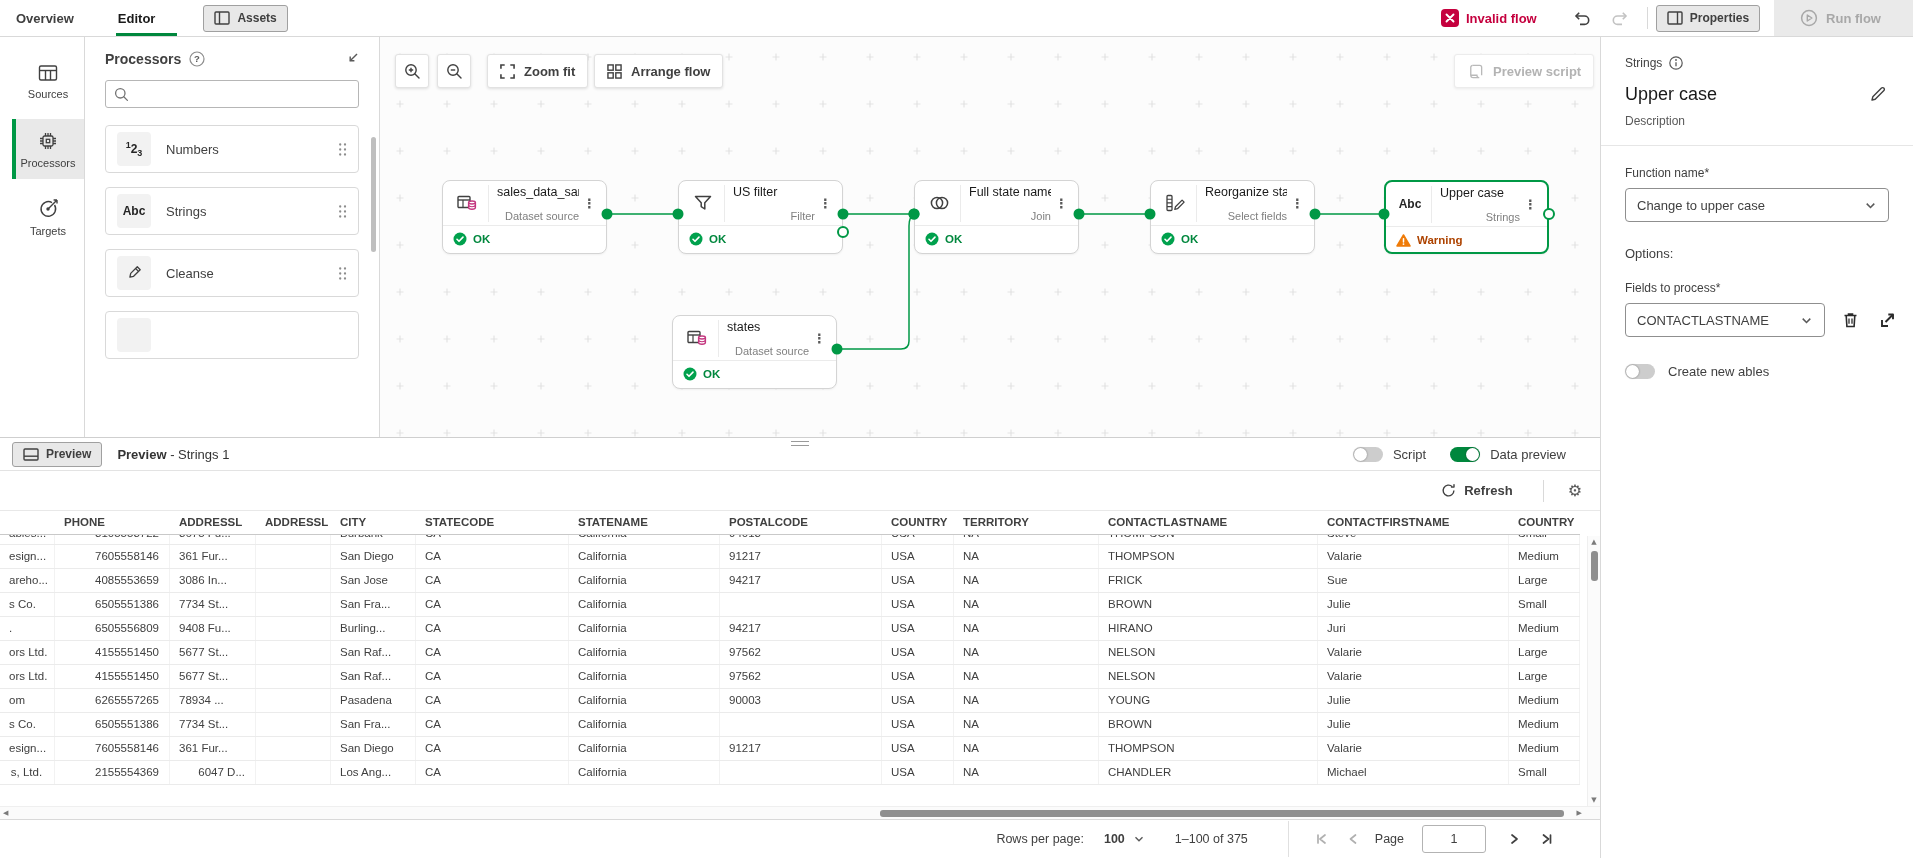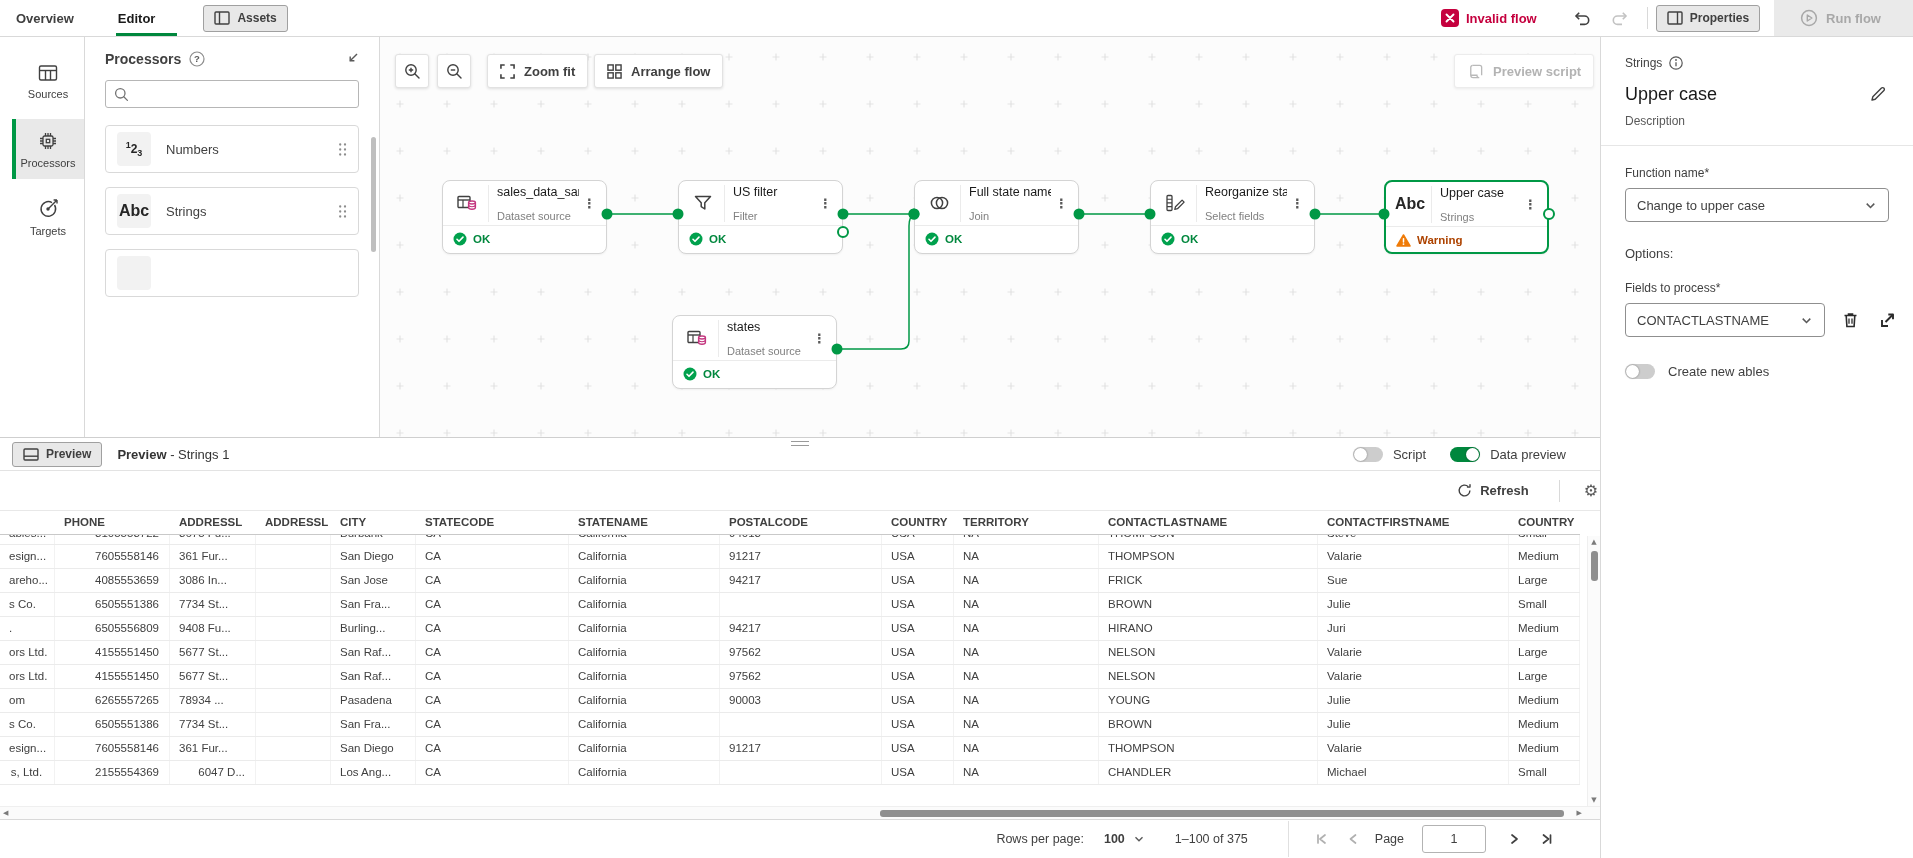--- a/index.html
+++ b/index.html
@@ -39,60 +39,60 @@
   .proc-header { display:flex; align-items:center; gap:8px; font-size:14px; font-weight:700; color:#404040; }
   .proc-header .collapse { margin-left:auto; cursor:pointer; }
   .search-box { margin-top:13px; height:28px; border:1px solid #B6B6B6; border-radius:3px; display:flex; align-items:center; padding:0 8px; gap:6px; }
   .search-box input { border:none; outline:none; flex:1; font-size:12px; font-family:inherit; }
   .proc-list { margin-top:17px; display:flex; flex-direction:column; gap:14px; height:262px; overflow:hidden; }
   .proc-item { height:48px; min-height:48px; border:1px solid #D9D9D9; border-radius:4px; background:#fff;
                display:flex; align-items:center; gap:15px; padding:0 10px 0 11px; cursor:grab; }
   .proc-item .tile { width:34px; height:34px; border-radius:4px; background:#F2F2F2; display:flex; align-items:center; justify-content:center; }
   .proc-item .plabel { font-size:13px; color:#404040; }
   .proc-item .dots { margin-left:auto; }
-  .pi-abc,.node-abc { font-weight:700; font-size:16px; color:#262626; }
+  .pi-abc,.node-abc { font-weight:700; font-size:12px; color:#262626; }
   .pi-num { font-weight:700; font-size:12px; color:#262626; }
   .pi-num sup { font-size:9px; } .pi-num sub { font-size:9px; }
   .panel-scroll-thumb { position:absolute; right:3px; top:100px; width:5px; height:115px; background:#BFBFBF; border-radius:3px; }
 
   
   .canvas { flex:1; position:relative; background:#FCFCFC; overflow:hidden; }
   .canvas svg.layer { position:absolute; left:0; top:0; }
   #edges-svg { z-index:1; } #ports-svg { z-index:4; pointer-events:none; }
   .cv-btn { position:absolute; top:17px; z-index:6; height:34px; background:#fff; border:1px solid #E2E2E2; border-radius:3px;
             box-shadow:0 1px 3px rgba(0,0,0,.12); display:flex; align-items:center; gap:9px; font-size:13px; font-weight:700;
             color:#404040; padding:0 12px; cursor:pointer; }
   .cv-btn.square { width:34px; justify-content:center; padding:0; }
   .cv-btn.disabled { color:#B3B3B3; border-color:#ECECEC; box-shadow:0 1px 3px rgba(0,0,0,.07); cursor:default; }
   .node { position:absolute; width:165px; height:74px; background:#fff; border:1px solid #D4D4D4; border-radius:8px; z-index:3;
           box-shadow:0 1px 2px rgba(0,0,0,.05); cursor:pointer; }
   .node.selected { border:2px solid #009845; }
   .node-main { height:44px; display:flex; align-items:center; padding:0 6px 0 10px; }
   .node-icon { width:28px; display:flex; justify-content:center; flex:none; }
   .node-titles { flex:1; min-width:0; border-left:1px solid #EBEBEB; padding-left:8px; margin-left:7px; }
   .node-title { font-size:12.5px; color:#1A1A1A; white-space:nowrap; overflow:hidden; text-overflow:clip; }
-  .node-sub { font-size:11px; color:#808080; margin-top:11px; }
+  .node-sub { font-size:11px; color:#808080; margin-top:11px;text-align:right; }
   .kebab { color:#595959; font-size:13px; font-weight:700; padding:0 4px; font-family:"DejaVu Sans",sans-serif; }
   .node-status { border-top:1px solid #EBEBEB; height:27px; display:flex; align-items:center; gap:6px; padding:0 10px;
                  font-size:11.5px; font-weight:700; }
   .status-ok { color:#00873D; } .status-warning { color:#AD4300; }
 
   
   .bottom-panel { height:421px; border-top:1px solid #CFCFCF; display:flex; flex-direction:column; background:#fff; }
   .preview-toolbar { height:33px; border-bottom:1px solid #E3E3E3; display:flex; align-items:center; padding:0 12px; position:relative; flex:none; }
   .preview-btn { height:25px; font-size:12px; }
   .pv-title { margin-left:15px; font-size:13px; color:#333; }
   .resize-handle { position:absolute; left:50%; top:3px; width:18px; height:5px; border-top:1px solid #9A9A9A; border-bottom:1px solid #9A9A9A; transform:translateX(-50%); cursor:row-resize; }
   .toggles { margin-left:auto; display:flex; align-items:center; gap:10px; padding-right:8px; }
   .toggle { width:30px; height:15px; border-radius:8px; background:#CDCDCD; position:relative; cursor:pointer; flex:none; }
   .toggle .knob { position:absolute; top:1px; left:1px; width:13px; height:13px; border-radius:50%; background:#fff; box-shadow:0 0 2px rgba(0,0,0,.45); }
   .toggle.on { background:#00873D; }
   .toggle.on .knob { left:auto; right:1px; }
   .tog-label { font-size:13px; color:#404040; margin-right:14px; }
-  .table-toolbar { height:39px; display:flex; align-items:center; justify-content:flex-end; gap:16px; padding:0 2px; flex:none; }
+  .table-toolbar { height:39px; display:flex; align-items:center; justify-content:flex-end; gap:16px; padding:0 18px; flex:none; }
   .refresh-btn { display:flex; align-items:center; gap:8px; font-size:13px; font-weight:700; color:#404040; background:none; border:none; cursor:pointer; }
   .gear { font-family:"DejaVu Sans",sans-serif; font-size:16px; color:#595959; cursor:pointer; }
 
   
   .table-wrap { height:296px; position:relative; overflow:hidden; border-top:1px solid #E8E8E8; flex:none; }
   .trow { display:flex; height:24px; border-bottom:1px solid #EBEBEB; align-items:center; width:1580px; }
   .trow.head { font-weight:700; border-bottom:1px solid #C9C9C9; }
   .trow.head .tcell { border-right:none; }
   .tcell { flex:none; padding:0 10px 0 9px; font-size:11.5px; white-space:nowrap; overflow:hidden; line-height:23px; height:23px; border-right:1px solid #F2F2F2; }
   .trow.partial { height:10px; overflow:hidden; align-items:flex-start; }
@@ -290,20 +290,39 @@
                     <circle cx="2.2" cy="2.5" r="1.15" fill="#8C8C8C"></circle>
                     <circle cx="2.2" cy="7.5" r="1.15" fill="#8C8C8C"></circle>
                     <circle cx="2.2" cy="12.5" r="1.15" fill="#8C8C8C"></circle>
                     <circle cx="7" cy="2.5" r="1.15" fill="#8C8C8C"></circle>
                     <circle cx="7" cy="7.5" r="1.15" fill="#8C8C8C"></circle>
                     <circle cx="7" cy="12.5" r="1.15" fill="#8C8C8C"></circle>
                   </svg>
                 </span>
               </div>
               <div class="proc-item">
+                <span class="tile">
+                  <svg width="18" height="18" viewBox="0 0 18 18" fill="none" stroke="#404040" stroke-width="1.3">
+                    <path d="M12.3 2.8l2.9 2.9-6.6 6.6-3.7.8.8-3.7z" stroke-linejoin="round"></path>
+                    <path d="M10.6 4.5l2.9 2.9"></path>
+                  </svg>
+                </span>
+                <span class="plabel">Cleanse</span>
+                <span class="dots">
+                  <svg width="10" height="15" viewBox="0 0 10 15">
+                    <circle cx="2.2" cy="2.5" r="1.15" fill="#8C8C8C"></circle>
+                    <circle cx="2.2" cy="7.5" r="1.15" fill="#8C8C8C"></circle>
+                    <circle cx="2.2" cy="12.5" r="1.15" fill="#8C8C8C"></circle>
+                    <circle cx="7" cy="2.5" r="1.15" fill="#8C8C8C"></circle>
+                    <circle cx="7" cy="7.5" r="1.15" fill="#8C8C8C"></circle>
+                    <circle cx="7" cy="12.5" r="1.15" fill="#8C8C8C"></circle>
+                  </svg>
+                </span>
+              </div>
+              <div class="proc-item">
                 <span class="tile"></span>
               </div>
             </div>
           <div class="panel-scroll-thumb"></div>
         </aside>
 
         <section class="canvas">
           <svg id="edges-svg" class="layer" width="1220" height="400">
               <defs>
                 <pattern id="grid" width="47" height="47" patternUnits="userSpaceOnUse">

